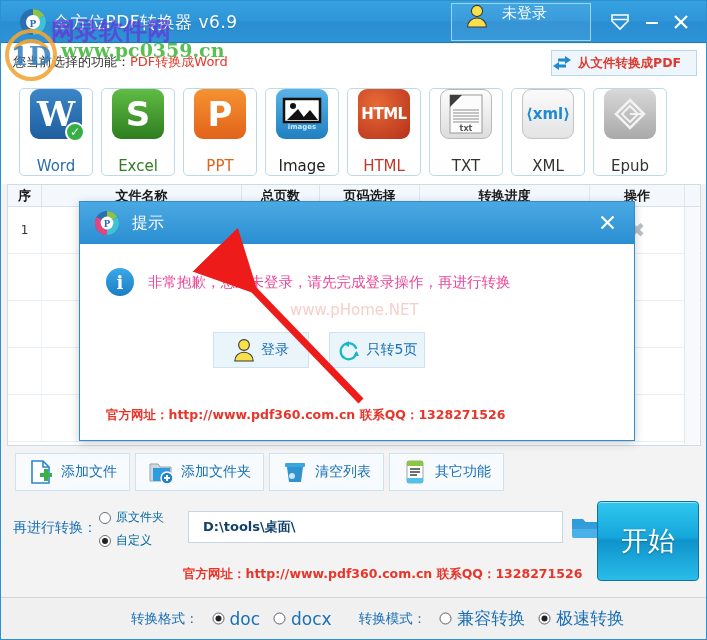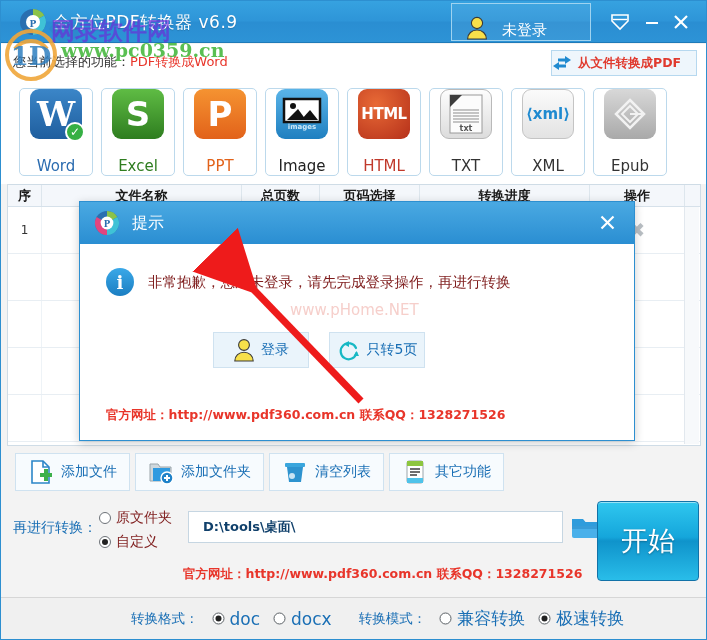--- a/index.html
+++ b/index.html
@@ -30,21 +30,21 @@
     position: absolute; left: 52px; top: 10px;
     font-size: 17px; color: #ffffff; letter-spacing: .5px;
     font-family: "DejaVu Sans", "Liberation Sans", sans-serif;
     text-shadow: 0 1px 1px rgba(0,0,0,.18);
     white-space: nowrap;
   }
   .login-btn {
     position: absolute; left: 450px; top: 2px; width: 140px; height: 38px;
     border: 1px solid #9fd3f0;
     background: rgba(255,255,255,0.06);
-    display: flex; align-items: flex-end; cursor: pointer;
+    display: flex; align-items: flex-start; cursor: pointer;
   }
   .login-btn .user-ico { margin-left: 14px; }
   .login-btn .lbl {
     color: #ffffff; font-size: 15px; margin-left: 14px; white-space: nowrap;
   }
   .wctrl {
     position: absolute; top: 8px; height: 26px;
     display: flex; align-items: center; justify-content: center;
     color: #ffffff; cursor: pointer;
   }
@@ -163,21 +163,21 @@
   
   .outrow { position: absolute; left: 12px; top: 504px; width: 600px; height: 54px; }
   .out-label { position:absolute; left:0; top:14px; font-size:14px; color:#1a6fb5; white-space:nowrap;}
   .radio-col { position:absolute; left:86px; top:4px; }
   .rad { display:flex; align-items:center; gap:5px; margin-bottom:6px; cursor:pointer;}
   .rad .dot {
     width:12px; height:12px; border-radius:50%; border:1px solid #6d7278; background:#fff;
     display:flex; align-items:center; justify-content:center;
   }
   .rad .dot.on::after { content:""; width:6px; height:6px; border-radius:50%; background:#222; }
-  .rad .lbl { font-size:14px; color:#7f1d1d; white-space:nowrap;}
+  .rad .lbl { font-size:12px; color:#0369a1; white-space:nowrap;}
   .path-input {
     position:absolute; left:175px; top:6px; width:375px; height:32px;
     border:1px solid #c6d6e2; background:#fff;
     display:flex; align-items:center; padding-left:14px;
     font-size:13px; color:#10406b; font-weight:bold;
   }
   .folder-btn { position:absolute; left:556px; top:6px; width:34px; height:32px; cursor:pointer;}
   .contact-line {
     position:absolute; left:182px; top:565px; font-size:12.5px; color:#e8352a;
     white-space:nowrap; font-weight:bold;
@@ -222,21 +222,21 @@
   .dlg-logo { position:absolute; left:14px; top:8px; width:26px; height:26px;}
   .dlg-msg {
     position:absolute; left:26px; top:66px; display:flex; align-items:center; gap:14px;
   }
   .info-ico {
     width:28px; height:28px; border-radius:50%;
     background: linear-gradient(to bottom,#3aa8e8,#1b7ec2);
     color:#fff; font-size:18px; font-weight:bold; font-family:"DejaVu Serif",serif;
     display:flex; align-items:center; justify-content:center;
   }
-  .dlg-msg .txt { font-size:14.5px; color:#7f1d1d; white-space:nowrap;font-family:Liberation Mono, monospace;}
+  .dlg-msg .txt { font-size:14.5px; color:#ec4899; white-space:nowrap;font-family:Liberation Mono, monospace;}
   .dlg-buttons {
     position:absolute; left:133px; top:130px; display:flex; gap:20px;
   }
   .dlg-btn {
     width:96px; height:36px; background:#eaf4fb; border:1px solid #cfe2f0;
     display:flex; align-items:center; justify-content:center; gap:6px; cursor:pointer;
   }
   .dlg-btn .lbl { font-size:14px; color:#1a6fb5; white-space:nowrap;}
   .dlg-contact {
     position:absolute; left:26px; top:205px; font-size:12.5px; color:#e8352a;

